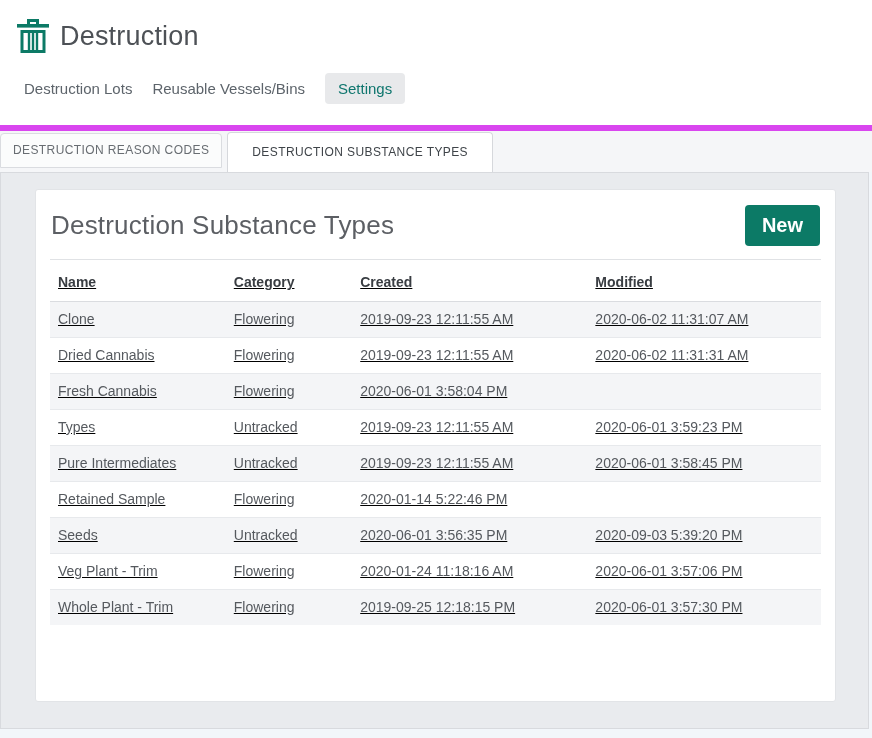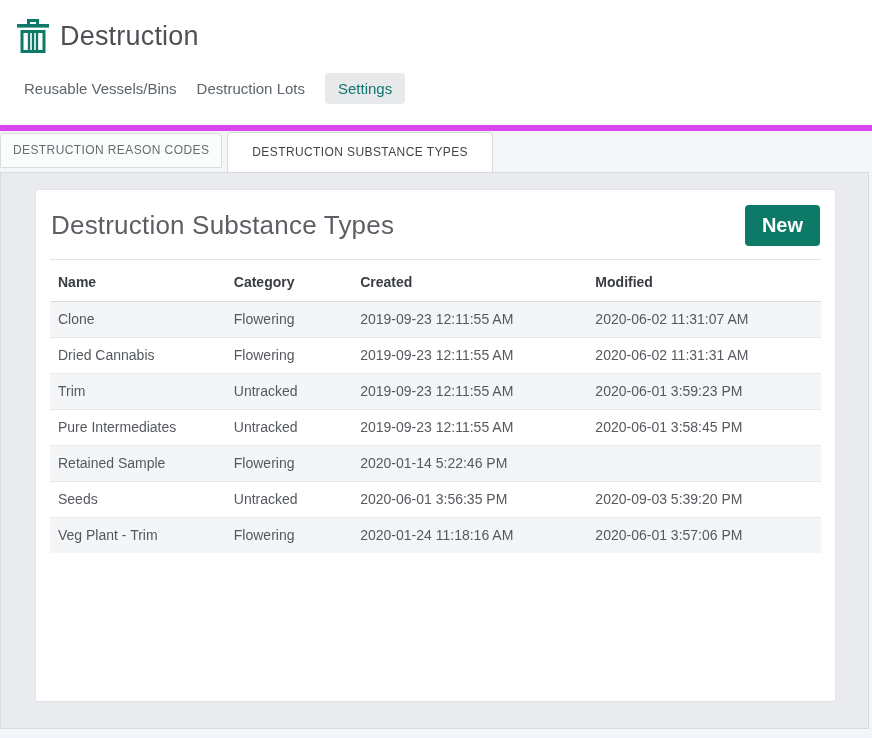--- a/index.html
+++ b/index.html
@@ -123,20 +123,21 @@
     padding: 9px 17px;
     cursor: pointer;
   }
 
   
   table {
     width: 100%;
     border-collapse: collapse;
     margin-top: 2px;
     font-size: 14px;
+    text-decoration: underline;
   }
   thead th {
     text-align: left;
     font-weight: bold;
     color: #393d42;
     padding: 12px 8px 11px 8px;
     border-bottom: 1px solid #dadce0;
   }
   tbody td {
     color: #55595e;
@@ -163,22 +164,22 @@
         <rect x="1" y="7" width="32" height="3.6" fill="#0c7a66"></rect>
         <rect x="6" y="14.5" width="22" height="20" fill="none" stroke="#0c7a66" stroke-width="3"></rect>
         <line x1="13" y1="16" x2="13" y2="33" stroke="#0c7a66" stroke-width="2.4"></line>
         <line x1="17" y1="16" x2="17" y2="33" stroke="#0c7a66" stroke-width="2.4"></line>
         <line x1="21" y1="16" x2="21" y2="33" stroke="#0c7a66" stroke-width="2.4"></line>
       </svg>
     </span>
     <h1 class="page-title">Destruction</h1>
   </div>
   <div class="nav-row">
+    <a class="nav-link">Destruction Lots</a>
     <a class="nav-link">Reusable Vessels/Bins</a>
-    <a class="nav-link">Destruction Lots</a>
     <a class="nav-link active">Settings</a>
   </div>
 </div>
 
 <div class="tab-strip">
   <div class="tab inactive">DESTRUCTION REASON CODES</div>
   <div class="tab active">DESTRUCTION SUBSTANCE TYPES</div>
 </div>
 
 <div class="panel">
@@ -203,21 +204,27 @@
             <td>2019-09-23 12:11:55 AM</td>
             <td>2020-06-02 11:31:07 AM</td>
           </tr>
           <tr>
             <td>Dried Cannabis</td>
             <td>Flowering</td>
             <td>2019-09-23 12:11:55 AM</td>
             <td>2020-06-02 11:31:31 AM</td>
           </tr>
           <tr>
-            <td>Trim</td>
+            <td>Fresh Cannabis</td>
+            <td>Flowering</td>
+            <td>2020-06-01 3:58:04 PM</td>
+            <td></td>
+          </tr>
+          <tr>
+            <td>Types</td>
             <td>Untracked</td>
             <td>2019-09-23 12:11:55 AM</td>
             <td>2020-06-01 3:59:23 PM</td>
           </tr>
           <tr>
             <td>Pure Intermediates</td>
             <td>Untracked</td>
             <td>2019-09-23 12:11:55 AM</td>
             <td>2020-06-01 3:58:45 PM</td>
           </tr>
@@ -232,16 +239,22 @@
             <td>Untracked</td>
             <td>2020-06-01 3:56:35 PM</td>
             <td>2020-09-03 5:39:20 PM</td>
           </tr>
           <tr>
             <td>Veg Plant - Trim</td>
             <td>Flowering</td>
             <td>2020-01-24 11:18:16 AM</td>
             <td>2020-06-01 3:57:06 PM</td>
           </tr>
+          <tr>
+            <td>Whole Plant - Trim</td>
+            <td>Flowering</td>
+            <td>2019-09-25 12:18:15 PM</td>
+            <td>2020-06-01 3:57:30 PM</td>
+          </tr>
         </tbody>
     </table>
   </div>
 </div>
 
 </body></html>

